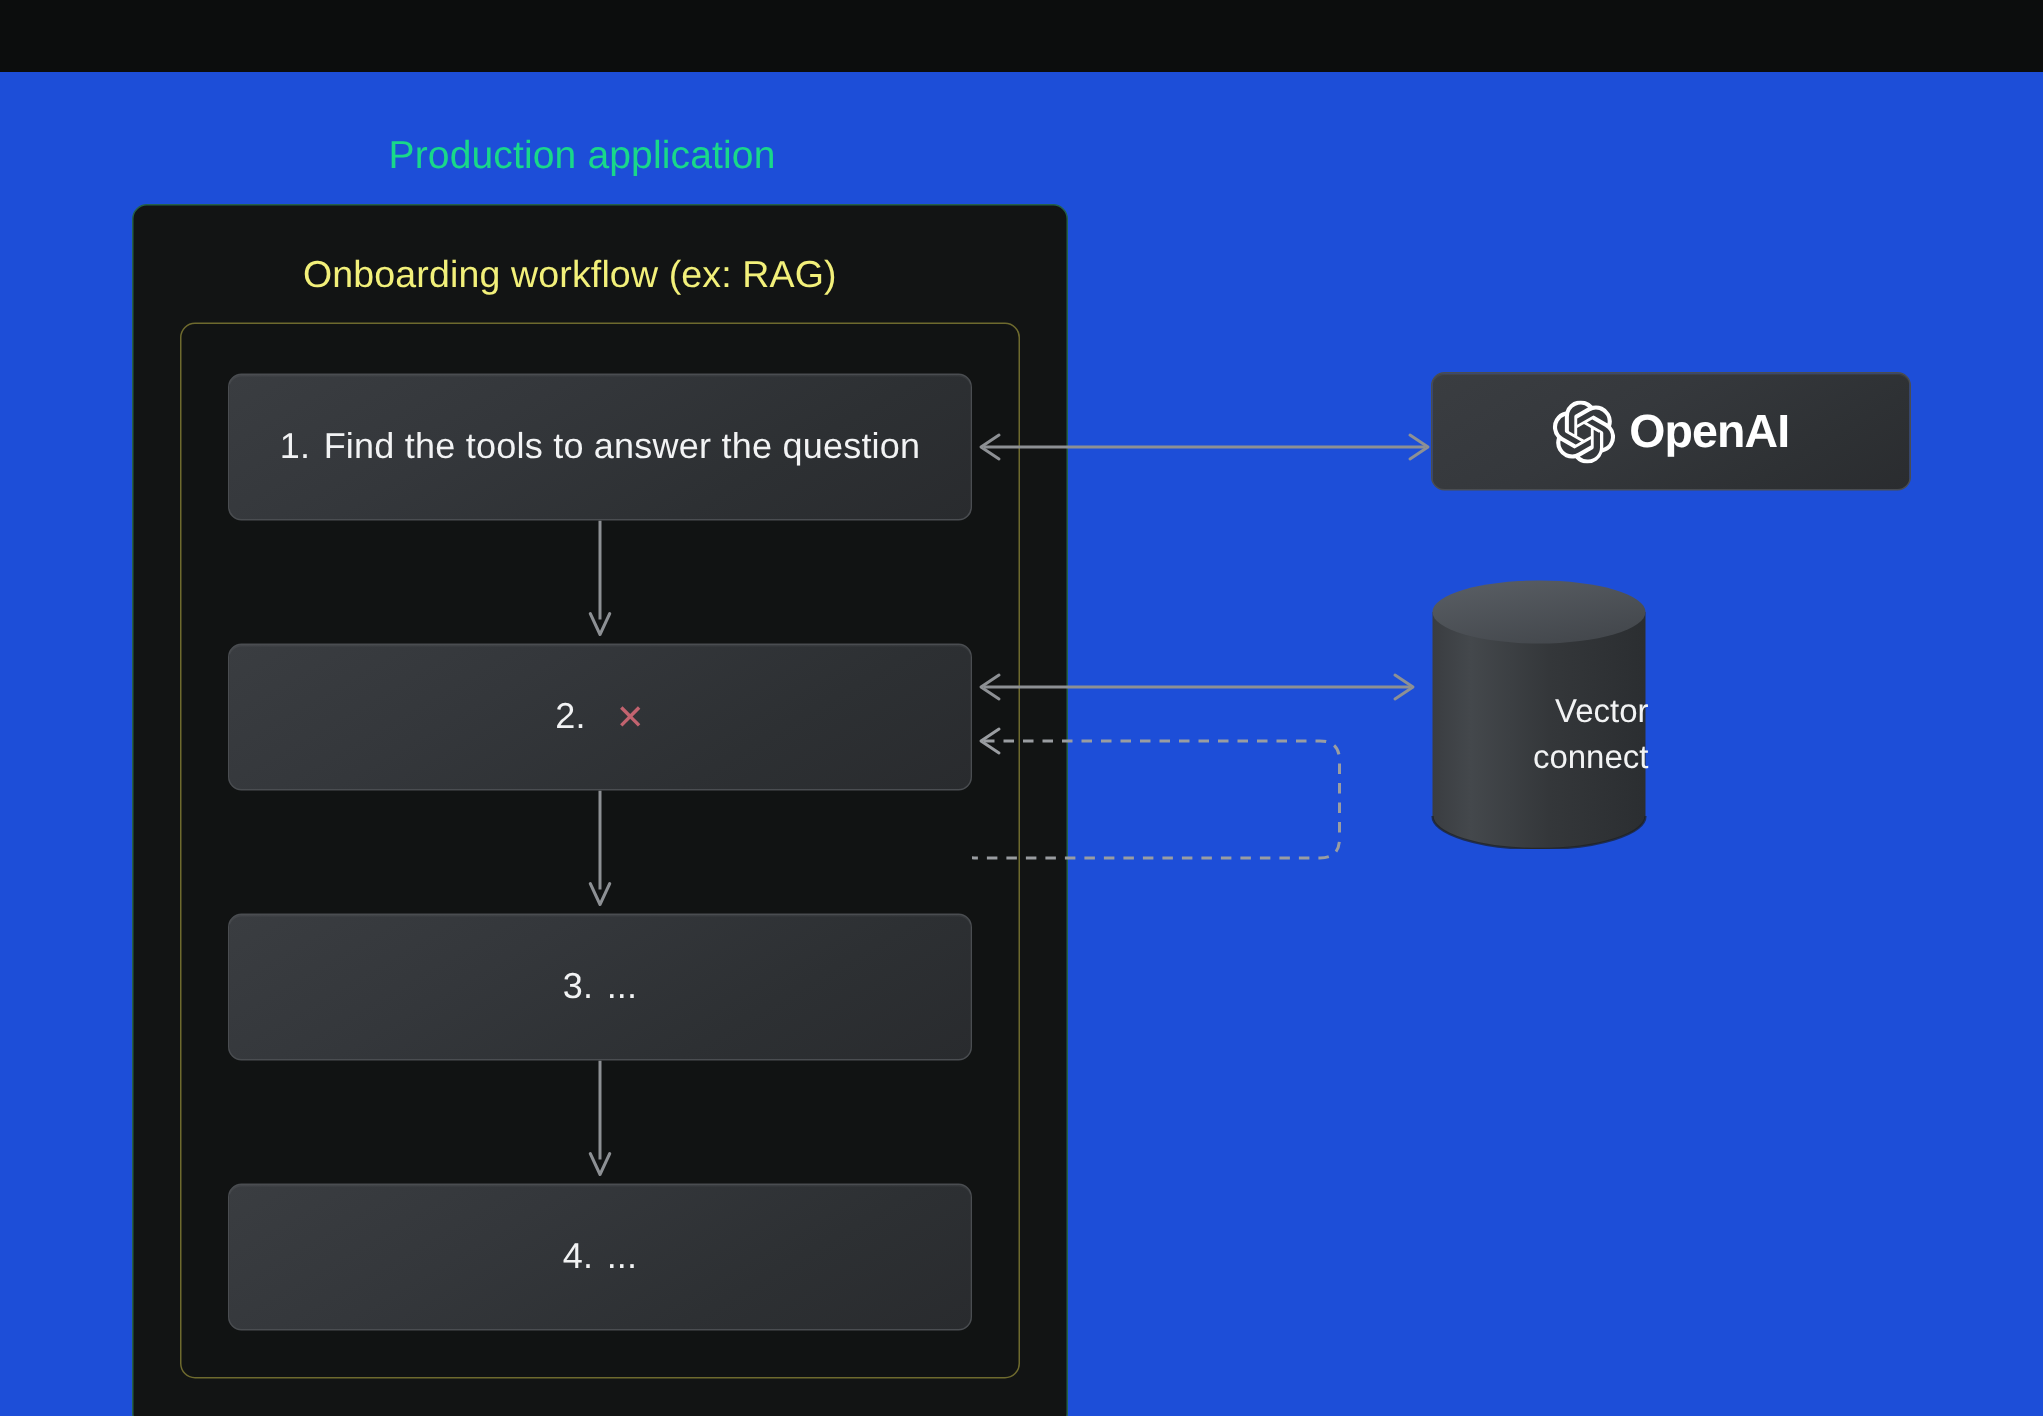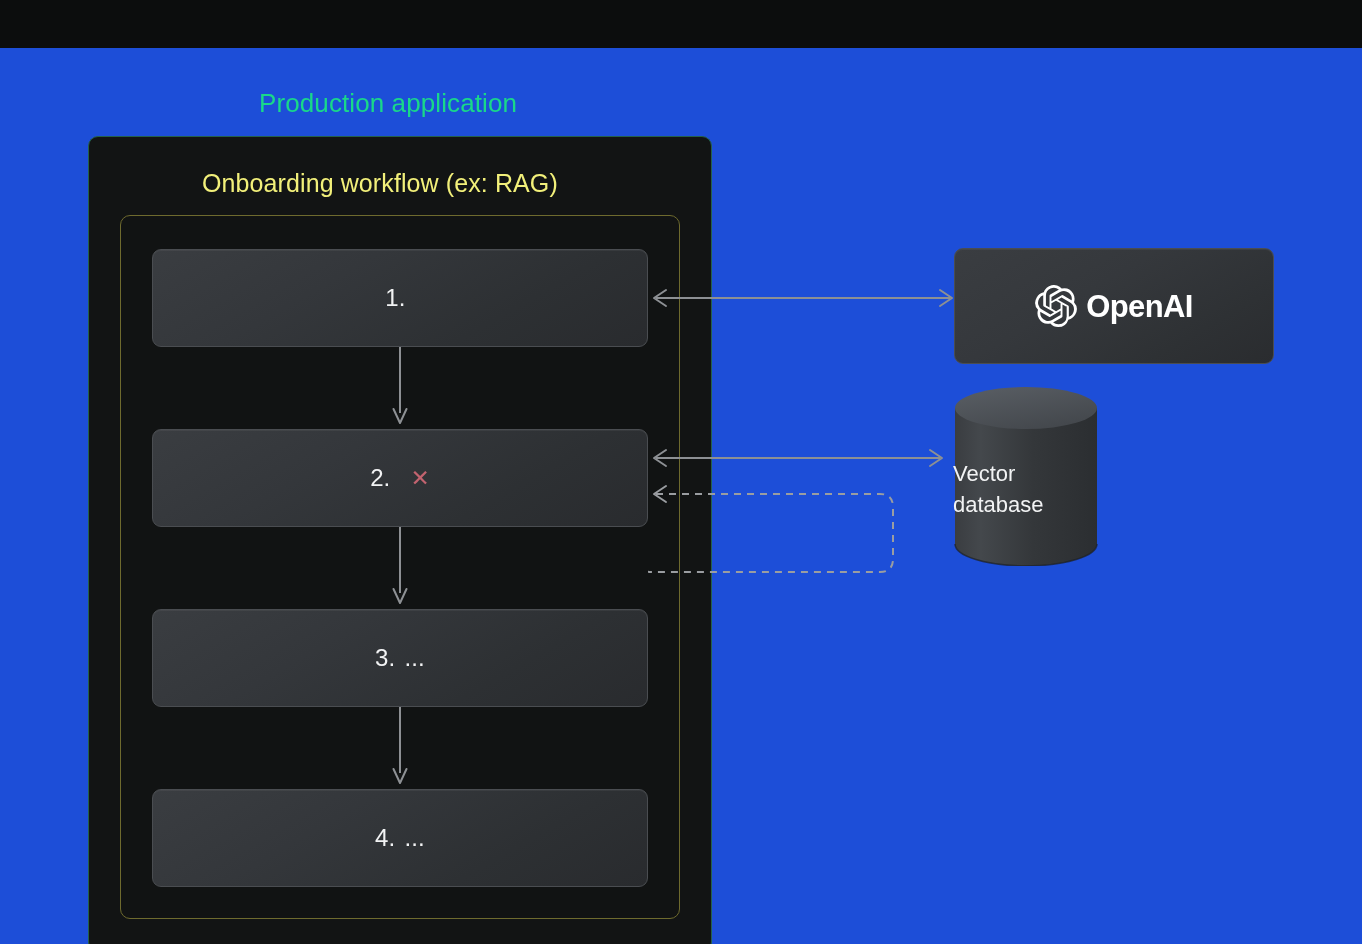--- a/index.html
+++ b/index.html
@@ -126,21 +126,21 @@
     width: 252px;
     height: 100px;
   }
 
   
   .openai-card {
     position: absolute;
     left: 954px;
     top: 200px;
     width: 320px;
-    height: 116px;
+    height: 79px;
     border-radius: 9px;
     border: 1px solid #4a4d51;
     background: linear-gradient(150deg, #3a3d41 0%, #35383c 40%, #2e3134 75%, #2a2c2f 100%);
     box-shadow: inset 0 1px 0 rgba(255,255,255,0.05);
     display: flex;
     align-items: center;
     justify-content: center;
     gap: 9px;
   }
   .openai-word {
@@ -157,21 +157,21 @@
     left: 953px;
     top: 338px;
     width: 146px;
     height: 180px;
   }
   .db-label {
     position: absolute;
     left: 953px;
     top: 410px;
     width: 146px;
-    text-align: left;
+    text-align: right;
     color: #f2f3f4;
     font-size: 22px;
     line-height: 31px;
     pointer-events: none;
   }
 </style>
 </head>
 <body>
 
 <div id="canvas">
@@ -179,20 +179,21 @@
   <div class="prod-title">Production application</div>
 
   <div class="prod-box"></div>
 
   <div class="wf-title">Onboarding workflow (ex: RAG)</div>
 
   <div class="wf-box"></div>
 
   <div class="step s1">
     <span class="step-num">1.</span>
+    <span>Find the tools to answer the question</span>
   </div>
 
   <div class="step s2">
     <span class="step-num">2.</span>
     <span class="step-x">✕</span>
   </div>
 
   <div class="step s3">
     <span class="step-num">3.</span>
     <span>...</span>
@@ -252,16 +253,16 @@
         <stop offset="0%" stop-color="#5a5f65"></stop>
         <stop offset="100%" stop-color="#44484d"></stop>
       </linearGradient>
     </defs>
     <path d="M2 22 L2 158 A71 22 0 0 0 144 158 L144 22 Z" fill="url(#bodyGrad)"></path>
     <ellipse cx="73" cy="22" rx="71" ry="21" fill="url(#topGrad)"></ellipse>
     <path d="M2 158 A71 22 0 0 0 144 158" fill="none" stroke="#1d1f21" stroke-width="1.5" opacity="0.7"></path>
   </svg>
   <div class="db-label">
     <div>Vector</div>
-    <div>database</div>
+    <div>connect</div>
   </div>
 
 </div>
 
 </body></html>

